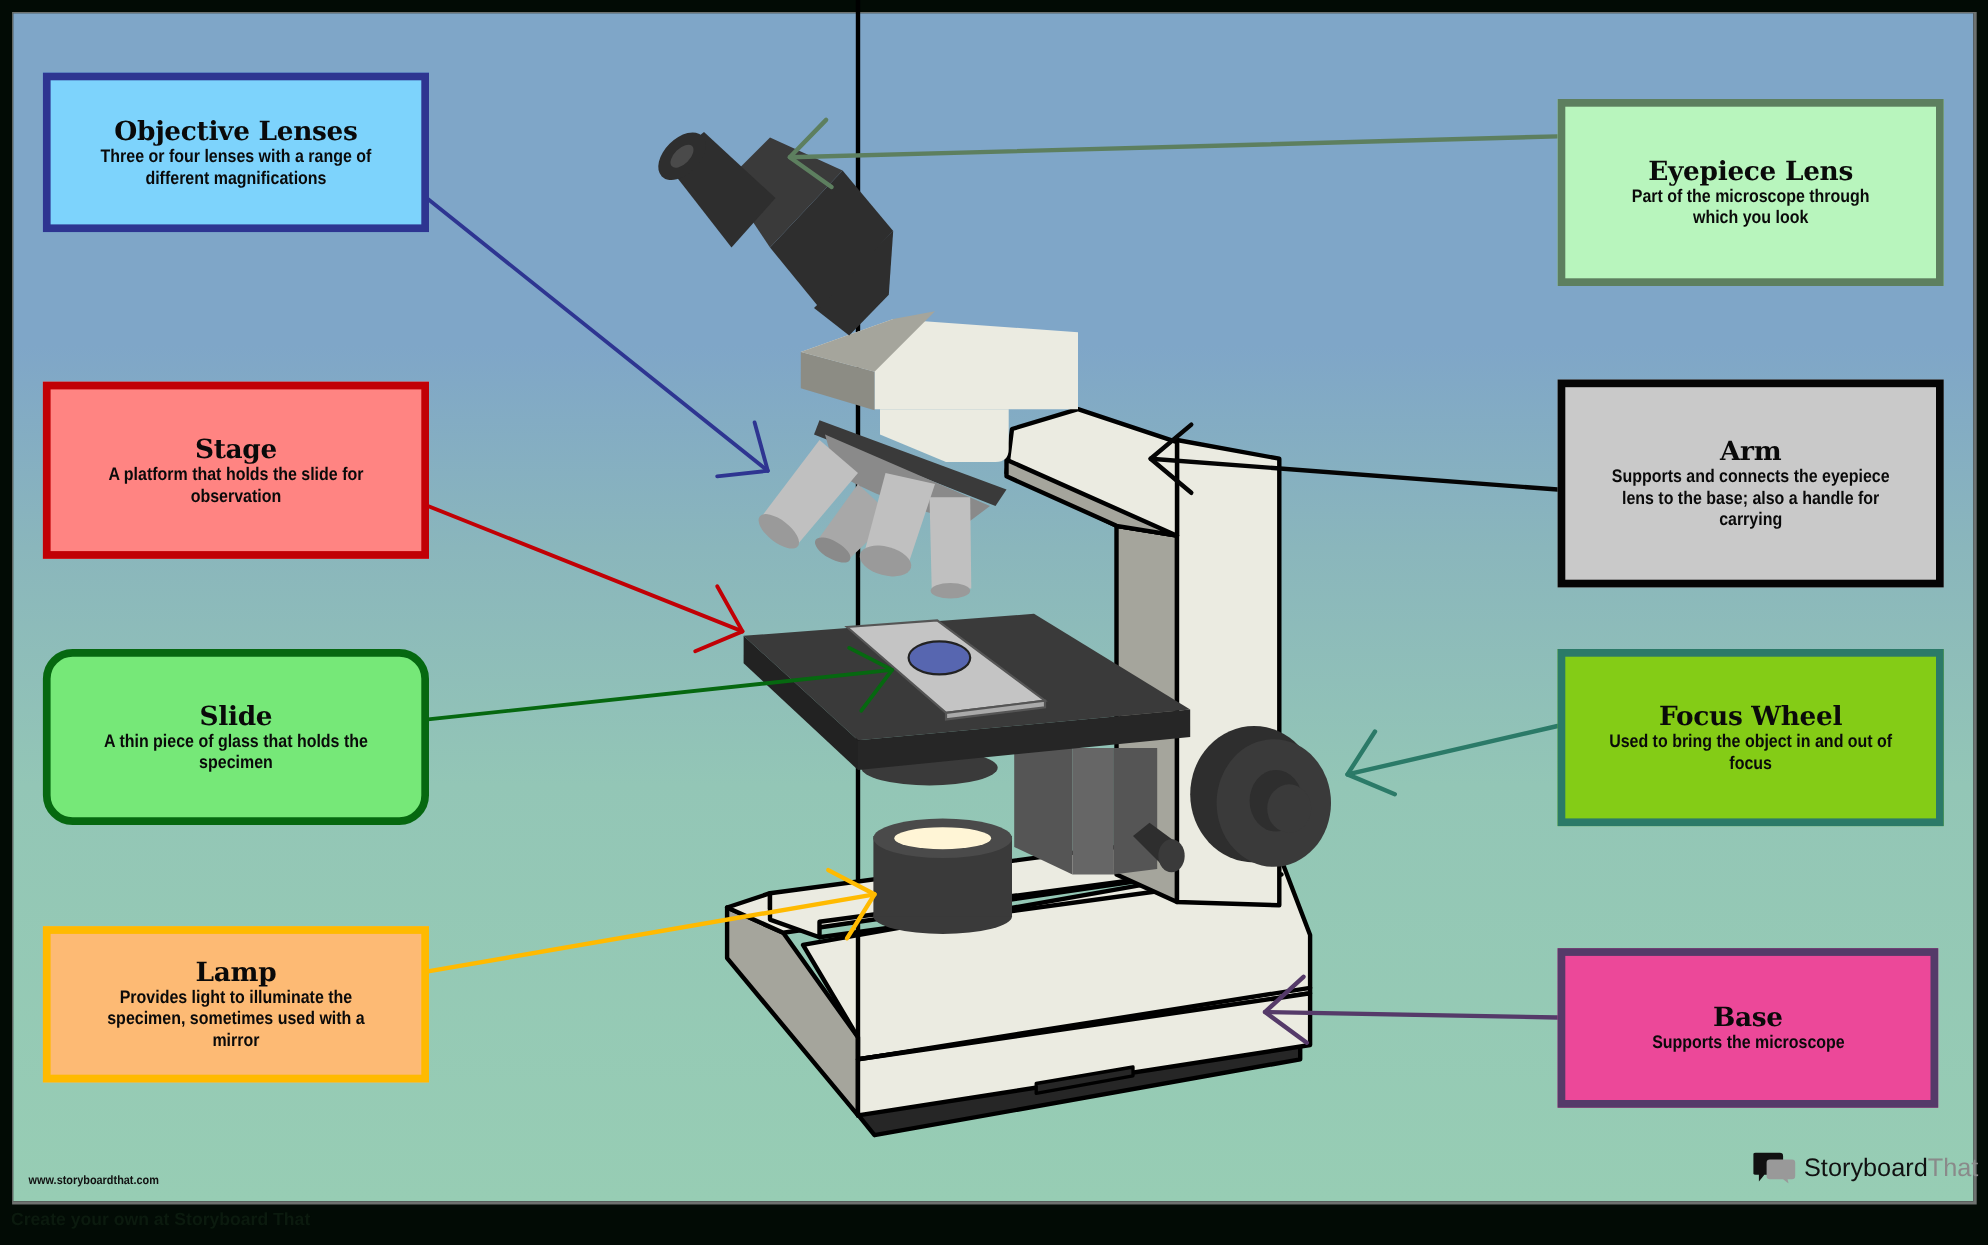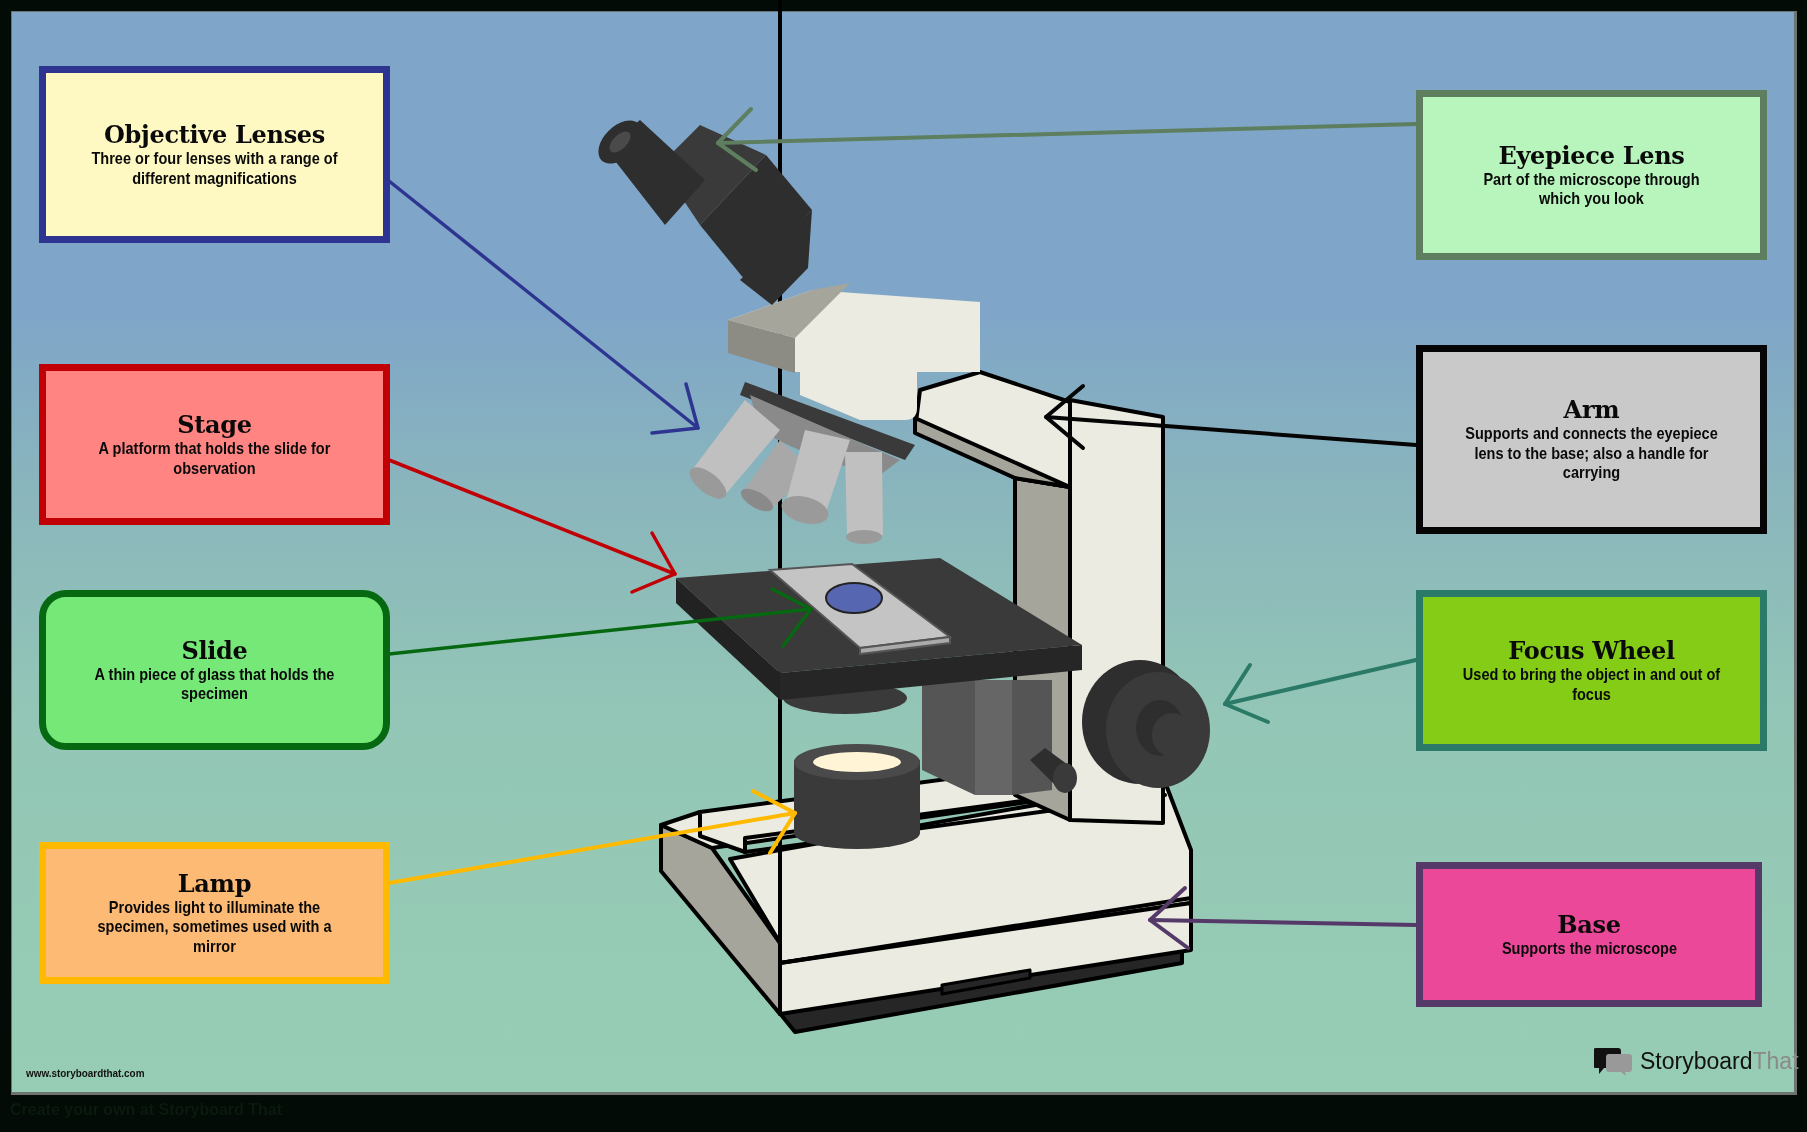--- a/index.html
+++ b/index.html
@@ -168,26 +168,26 @@
       <path d="M1250,665 L1225,704 L1268,722"></path>
     </g>
 
     <g stroke="#553a69" stroke-width="4">
       <path d="M1416,925 L1150,920"></path>
       <path d="M1185,888 L1150,920 L1188,948"></path>
     </g>
   </g>
 </svg>
 
-<div class="label-box" style="left:39px; top:66px; width:351px; height:177px; background:#fef9c3; border-color:#2e3591;">
+<div class="label-box" style="left:39px; top:66px; width:351px; height:145px; background:#7dd3fc; border-color:#2e3591;">
   <div class="label-title">Objective Lenses</div>
   <div class="label-desc">Three or four lenses with a range of different magnifications</div>
 </div>
 
-<div class="label-box" style="left:39px; top:364px; width:351px; height:161px; background:#ff8482; border-color:#c10005;">
+<div class="label-box" style="left:39px; top:347px; width:351px; height:161px; background:#ff8482; border-color:#c10005;">
   <div class="label-title">Stage</div>
   <div class="label-desc">A platform that holds the slide for observation</div>
 </div>
 
 <div class="label-box" style="left:39px; top:590px; width:351px; height:160px; background:#76e878; border-color:#066810;border-radius:27px;">
   <div class="label-title">Slide</div>
   <div class="label-desc">A thin piece of glass that holds the specimen</div>
 </div>
 
 <div class="label-box" style="left:39px; top:842px; width:351px; height:142px; background:#fdba74; border-color:#ffba00;">

